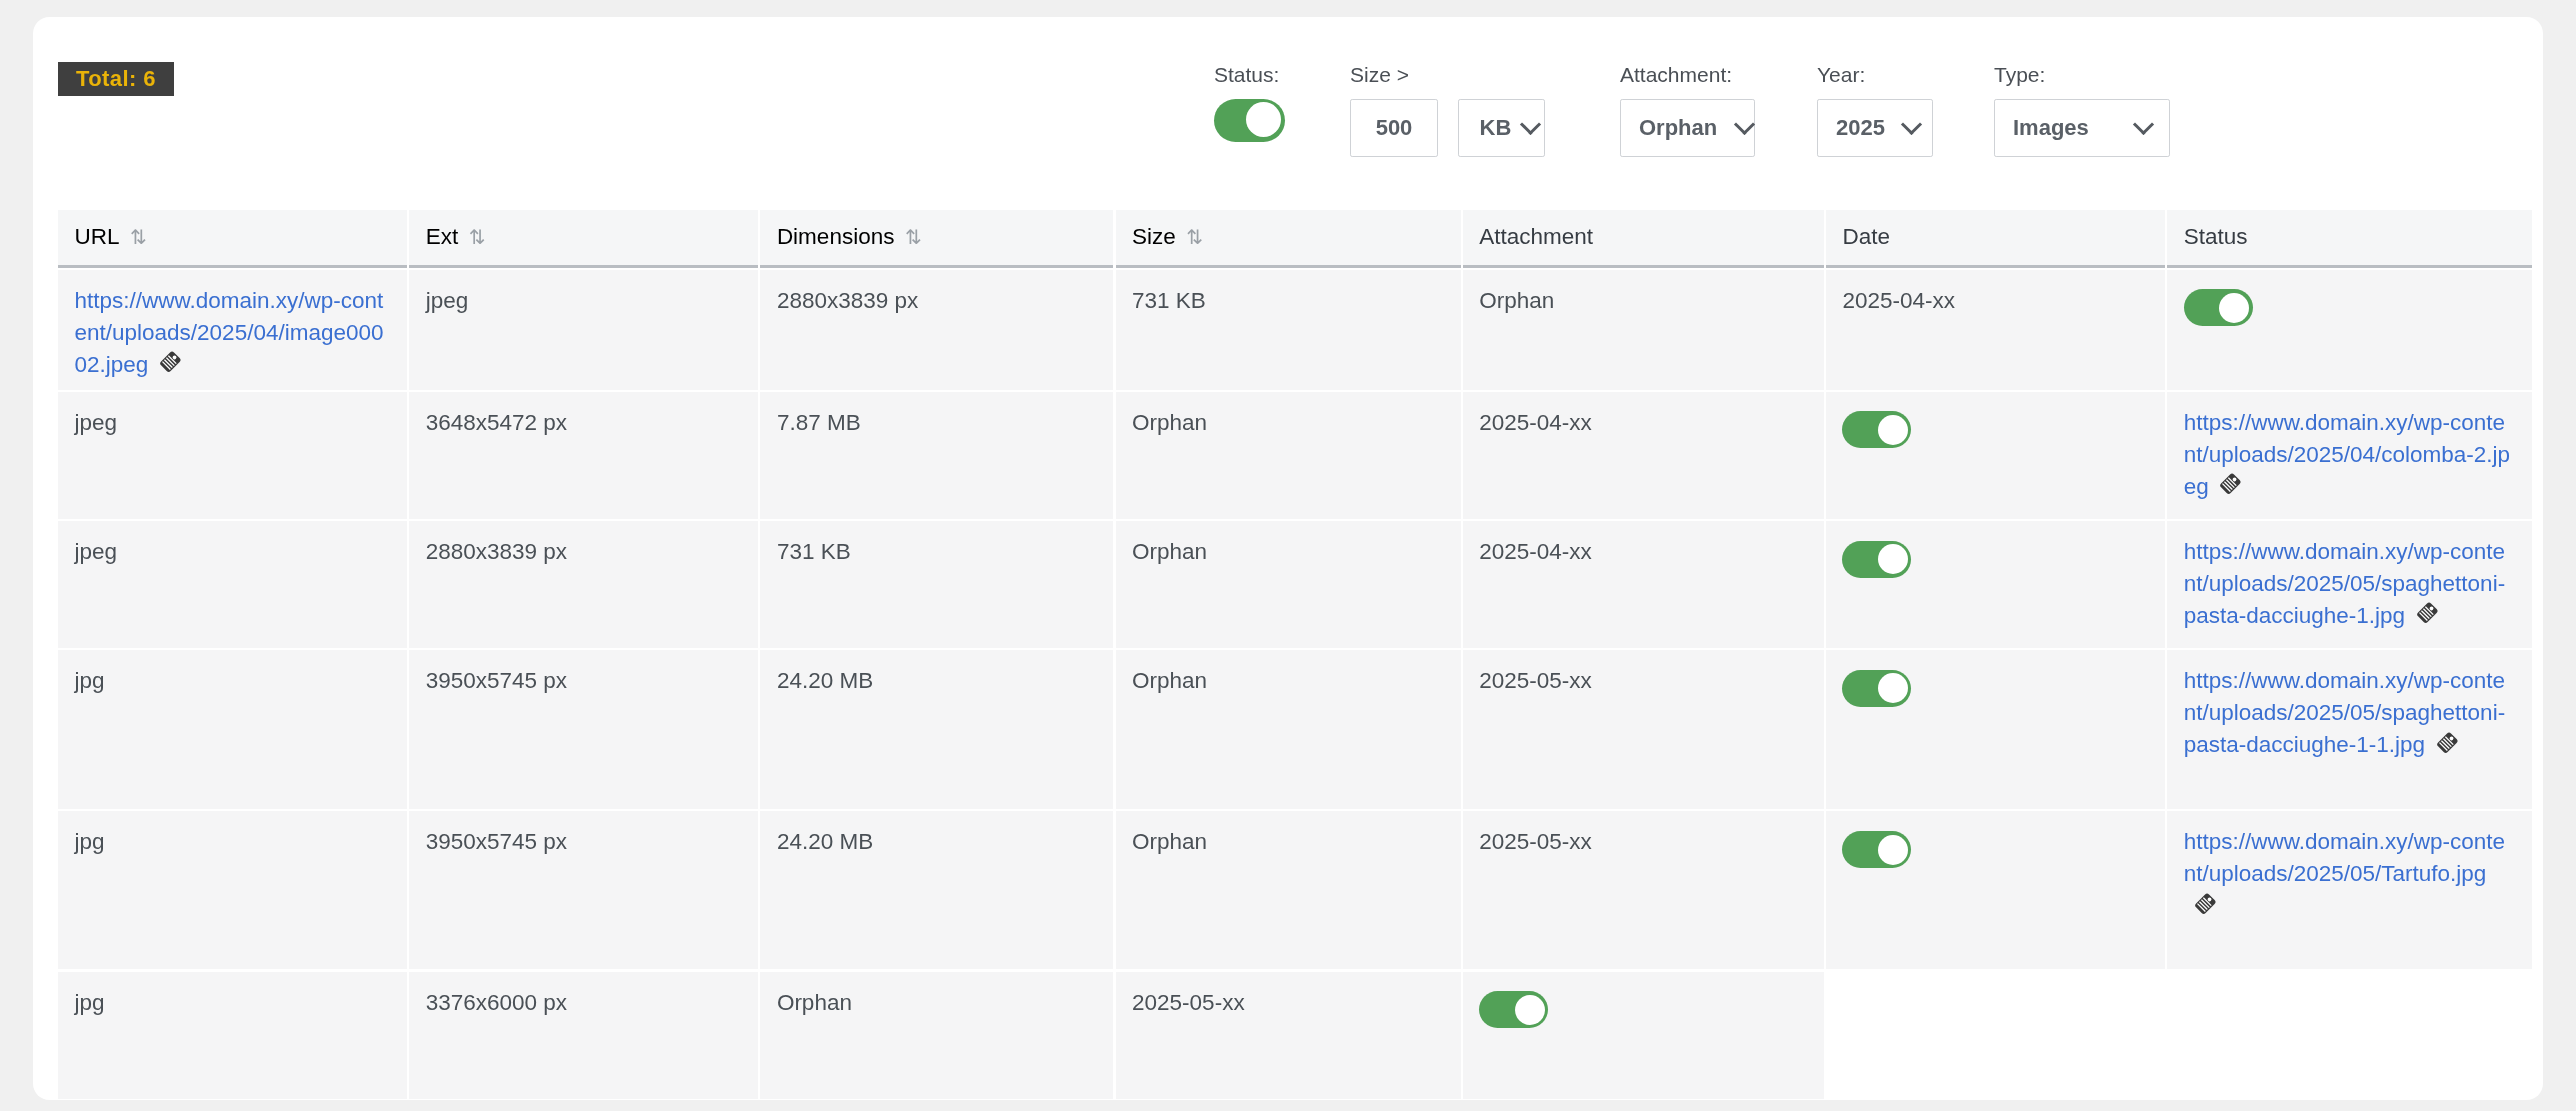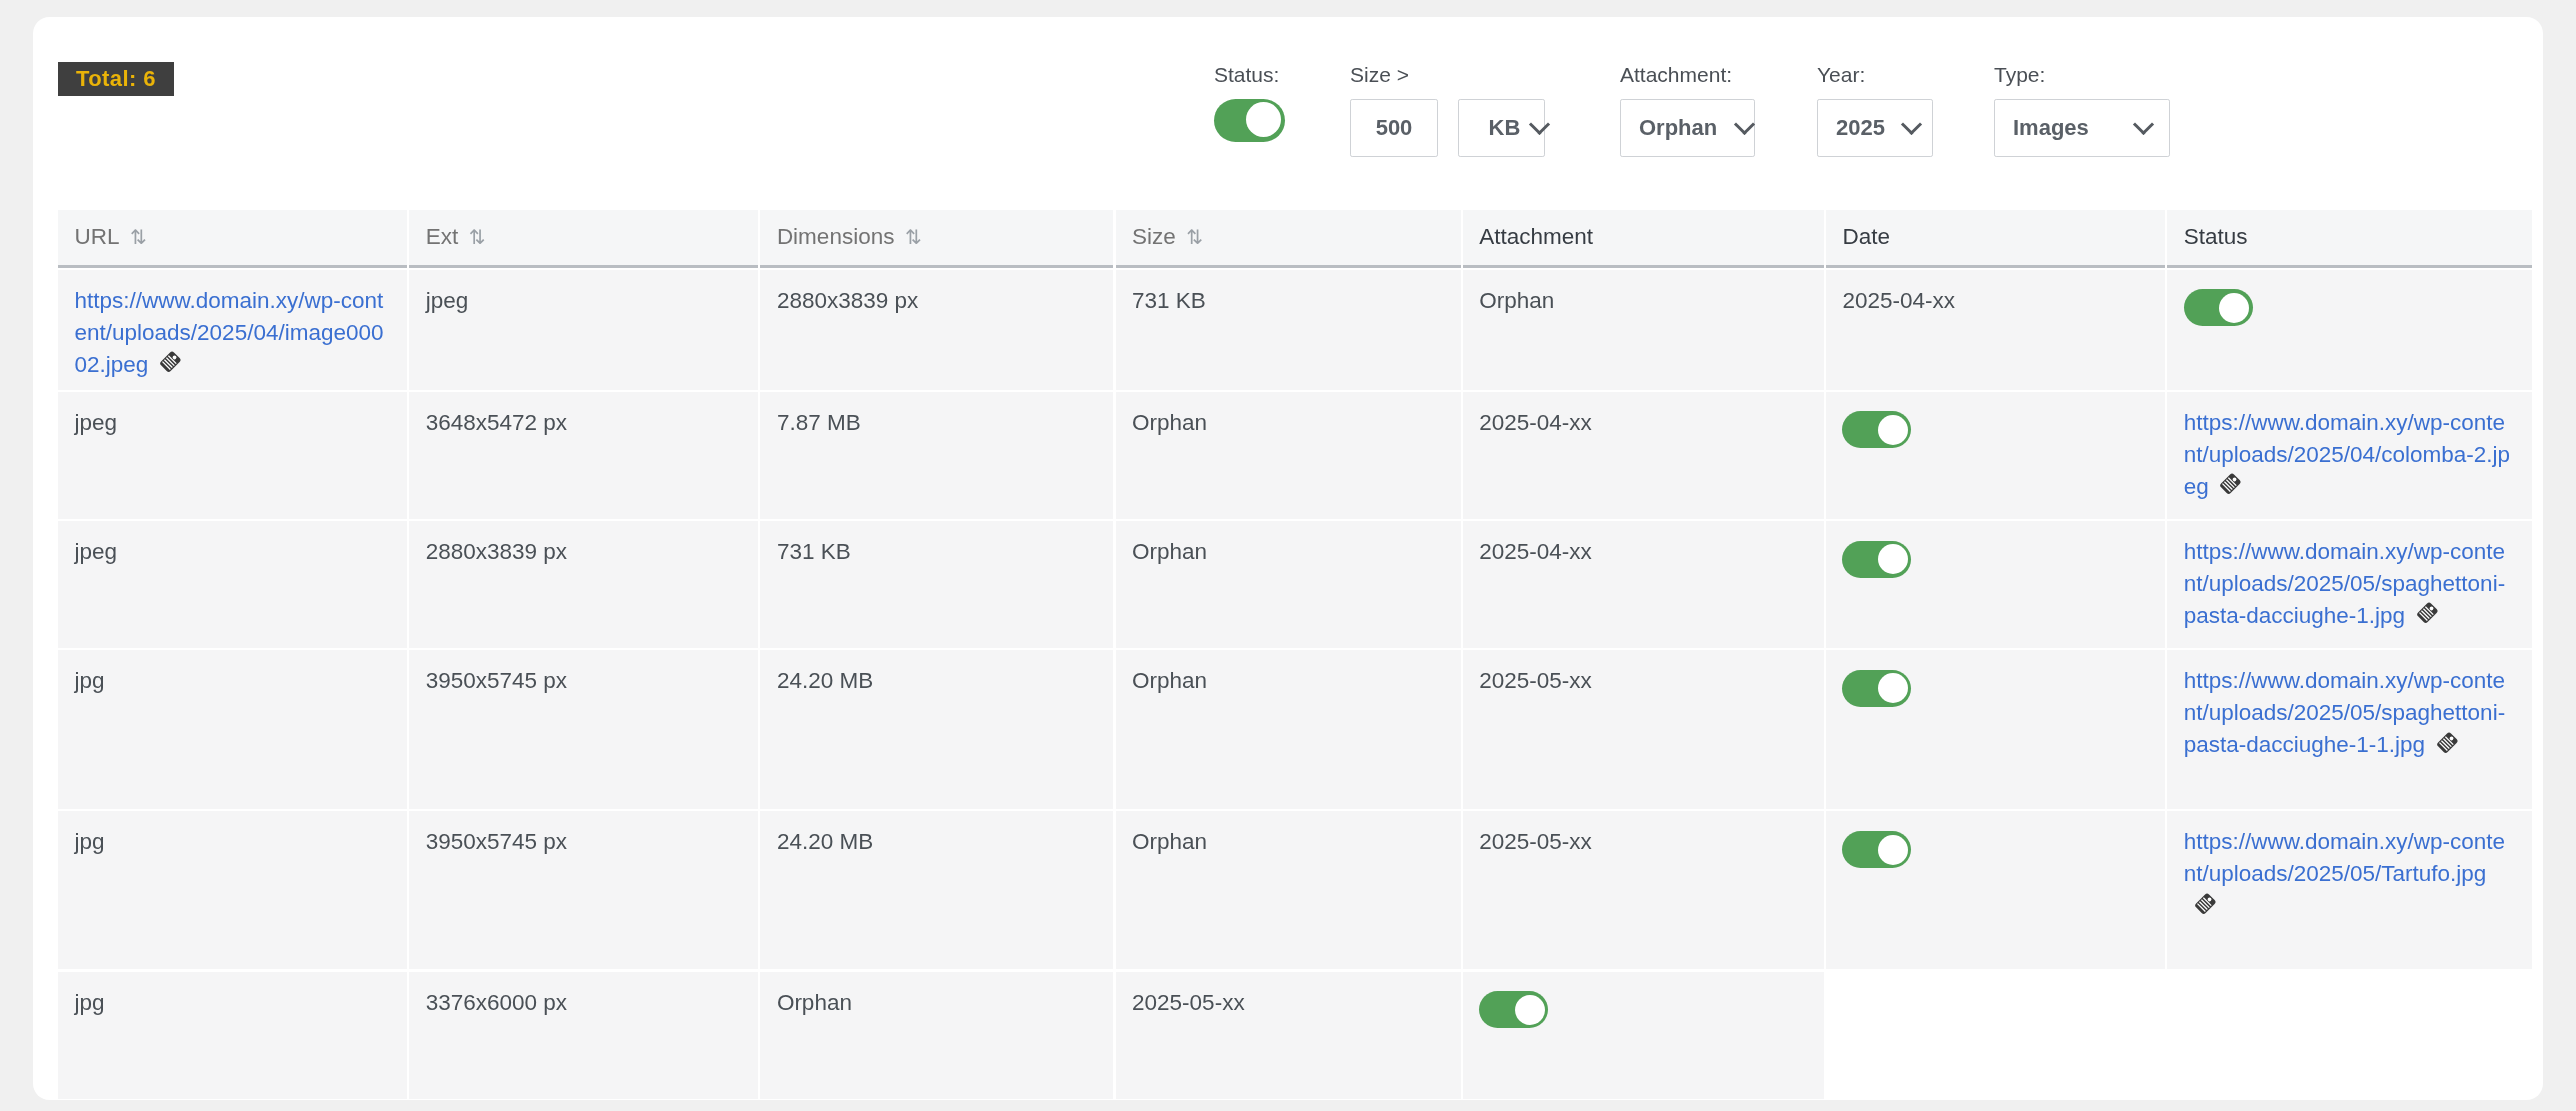--- a/index.html
+++ b/index.html
@@ -52,21 +52,21 @@
     grid-template-columns:349px 349px 353px 345px 361px 339px 365px;
     grid-template-rows:58px 120px 127px 127px 159px 158px 127px;
     gap:2.2px;
   }
   .hcell{
     background:#f5f6f7;border-bottom:3px solid #b9bdc2;
     display:flex;align-items:center;padding-left:16.5px;box-sizing:border-box;
     font-size:22.5px;
   }
   .hcell .hlabel{color:#363c43;}
-  .hcell.sortable .hlabel{color:#737373;}
+  .hcell.sortable .hlabel{color:#000000;}
   .sorticon{color:#9aa0a6;font-size:20px;margin-left:10.5px;}
   .cell{
     background:#f5f5f6;box-sizing:border-box;
     padding:15px 18px 0 16.5px;font-size:22.5px;color:#4a5056;line-height:1.42;
   }
   .cell.urlcell a{color:#3a6fd1;text-decoration:none;word-break:break-all;cursor:pointer;}
   .tagicon{display:inline-block;vertical-align:-4.5px;margin-left:7.5px;cursor:pointer;}
 </style>
 </head>
 <body>
@@ -96,21 +96,21 @@
       <div class="toggle big">
           <span class="knob"></span>
         </div>
     </div>
   </div>
 
   <div class="fgroup" style="left:1317px">
     <span class="flabel">Size &gt;</span>
     <div class="fctrl" style="gap:19.5px">
       <div class="box num-input">500</div>
-      <div class="box select" style="width:87px;padding:0 30px">
+      <div class="box select" style="width:87px;padding:0 21px">
         <span>KB</span>
         <span class="chev" style="margin-left:12px"></span>
       </div>
     </div>
   </div>
 
   <div class="fgroup" style="left:1587px">
     <span class="flabel">Attachment:</span>
     <div class="fctrl">
       <div class="box select" style="width:135px">

